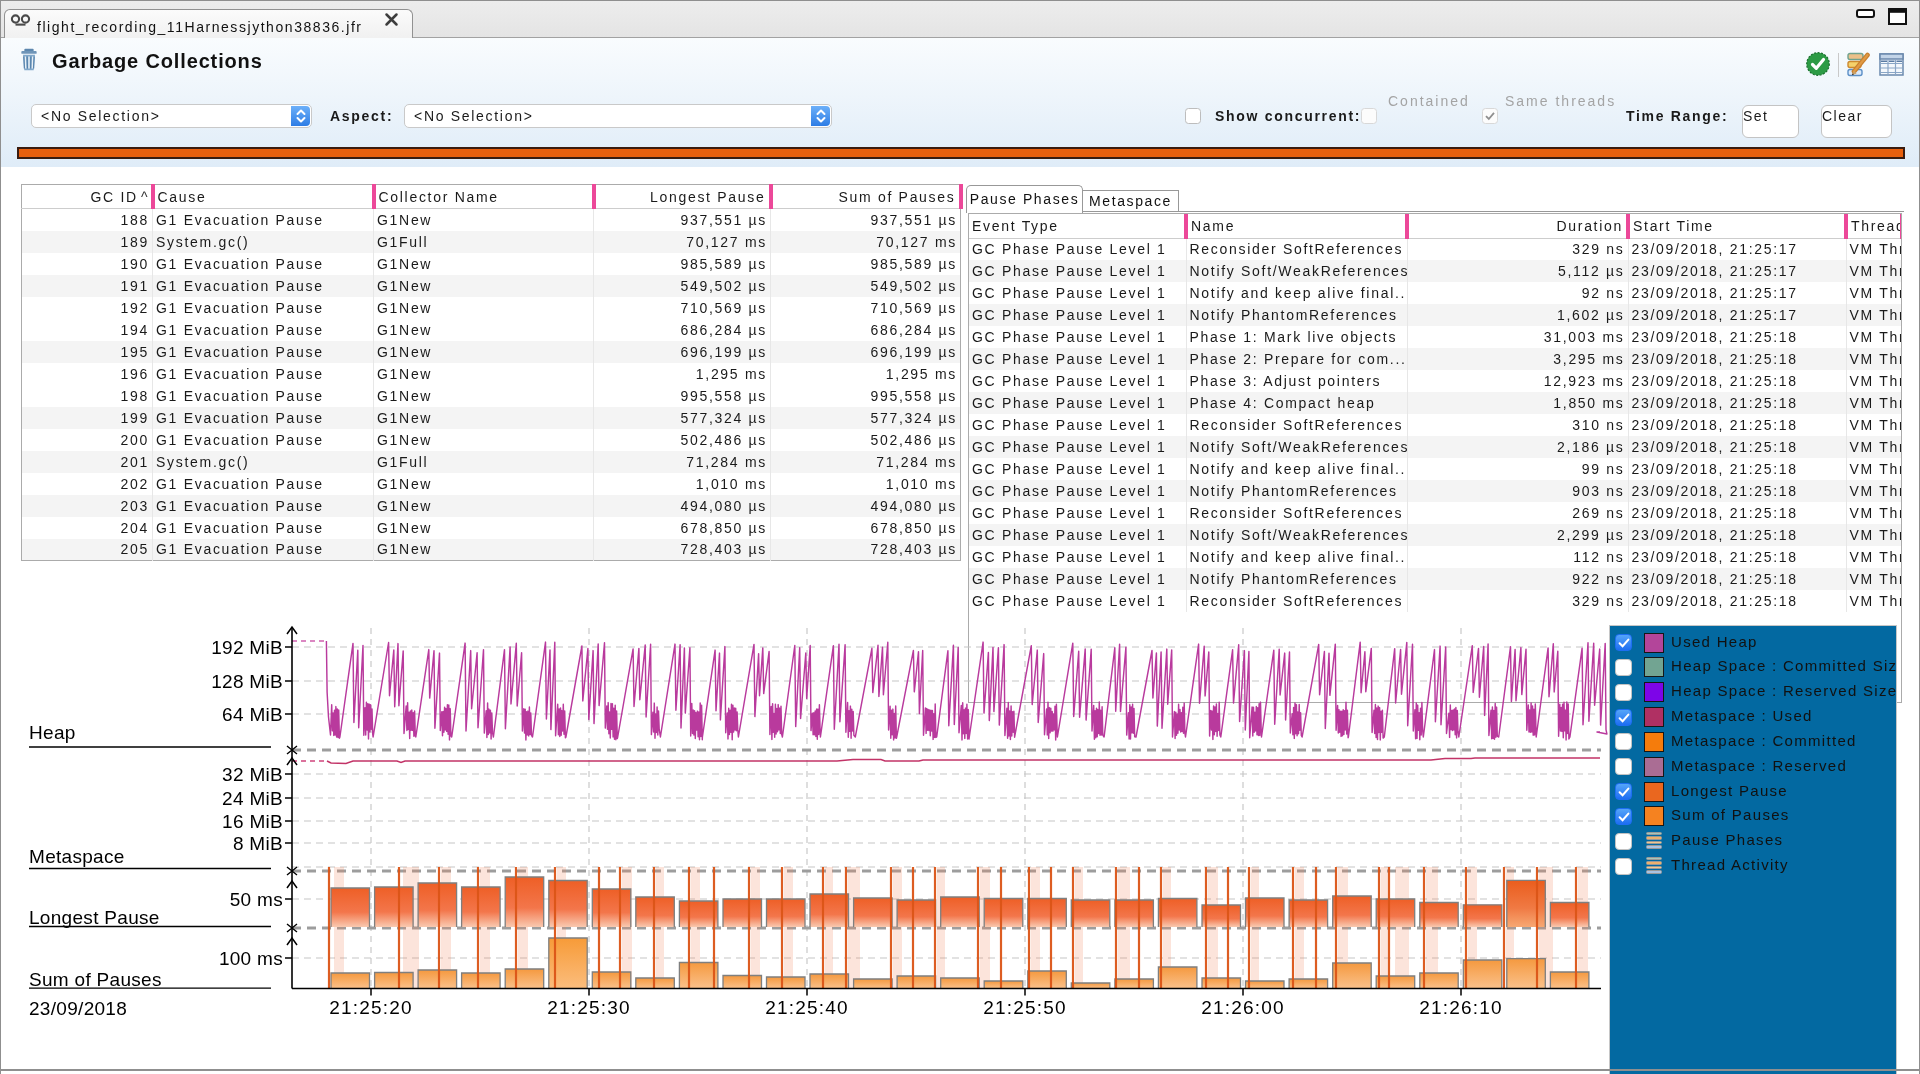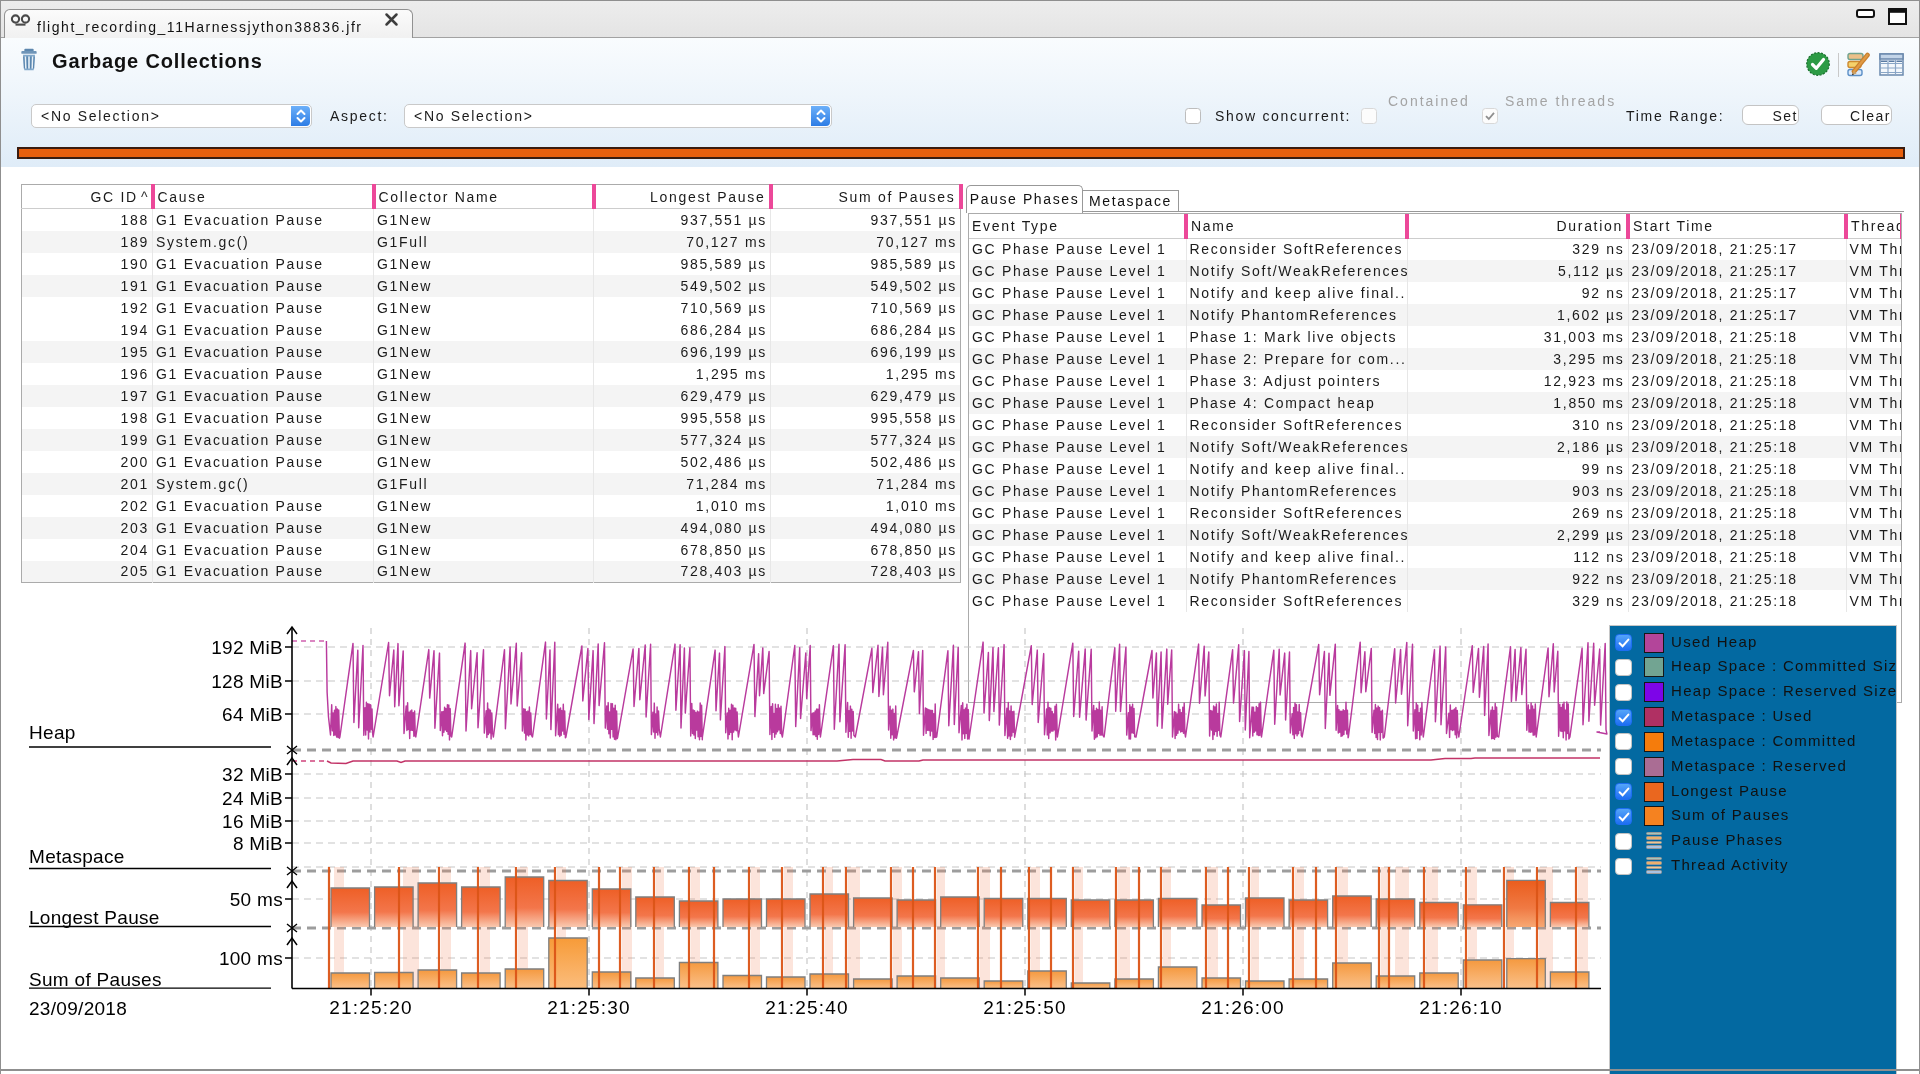--- a/index.html
+++ b/index.html
@@ -12,26 +12,26 @@
 .etab { position:absolute; left:3px; top:0px; width:409px; height:37px; background:linear-gradient(#fbfbfb,#eeeeee);
   border:1px solid #919191; border-bottom:1px solid #bdbdbd; border-radius:6px 6px 0 0;margin-top:8px; }
 .etab span { position:absolute; left:32px; top:9px; font-size:14px; letter-spacing:1.55px; color:#111; }
 .hdr { position:absolute; left:0; top:37px; width:100%; height:129px;
   background:linear-gradient(#f9fcfe 0%, #eef5fb 45%, #dfecf8 100%); }
 .title { position:absolute; left:51px; top:49px; font-size:20px; font-weight:bold; letter-spacing:0.85px; color:#111; }
 .dd { position:absolute; top:103px; height:24px; background:#fff; border:1px solid #c9c9c9; border-radius:5px; }
 .dd > span:first-child { position:absolute; left:9px; top:3px; font-size:14px; letter-spacing:1.7px; color:#1a1a1a; }
 .dd .spin { position:absolute; right:1px; top:1px; bottom:1px; width:19px; border-radius:0 4px 4px 0;
   background:linear-gradient(#6cb0f9,#2e7de5); display:flex; align-items:center; justify-content:center; }
-.lbl { position:absolute; top:107px; font-size:14px; letter-spacing:1.7px; color:#1a1a1a; }
+.lbl { position:absolute; top:107px; font-size:14px; letter-spacing:1.7px; color:#1a1a1a;font-weight:bold; }
 .glbl { position:absolute; top:92px; font-size:14px; letter-spacing:2px; color:#a4a4a4; }
 .cbx { position:absolute; top:107px; width:16px; height:16px; background:#fff; border:1px solid #bdbdbd; border-radius:3.5px; }
 .cbx.dis { background:#fcfcfc; border-color:#d8d8d8; }
-.btn { position:absolute; top:104px; height:20px; background:#fff; border:1px solid #c4c4c4; border-radius:6px;
-  font-size:14px; letter-spacing:1.5px; color:#1a1a1a; text-align:right; line-height:21px; }
+.btn { position:absolute; top:104px; height:33px; background:#fff; border:1px solid #c4c4c4; border-radius:6px;
+  font-size:14px; letter-spacing:1.5px; color:#1a1a1a; text-align:left; line-height:21px; }
 .pbar { position:absolute; left:16px; top:146px; width:1888px; height:12px; background:#e8600e; border:2px solid #391c10; }
 .tbl { position:absolute; border-collapse:collapse; table-layout:fixed; background:#fff; border:1px solid #ababab; font-size:14px; letter-spacing:1.7px; color:#1a1a1a; }
 .tbl td { height:22px; padding:0 3px; white-space:nowrap; overflow:hidden; border-right:1px solid #e7e7e7; }
 .tbl td:last-child { border-right:none; }
 .tbl tr.hd td { height:24px; border-right:4px solid #ec4899; border-bottom:1px solid #cdcdcd; background:#fff; }
 .tbl tr.alt td { background:#f4f4f4; }
 .tbl td.r { text-align:right; }
 .sort { font-size:14px; color:#333; margin-left:3px; letter-spacing:0; }
 .tabs { position:absolute; left:965px; top:184px; width:938px; height:28px; }
 .tabs .tab { position:absolute; font-size:14px; letter-spacing:1.6px; color:#111; text-align:center; }
@@ -204,27 +204,20 @@
           <td>G1New</td>
           <td class="r">696,199 µs</td>
           <td class="r">696,199 µs</td>
         </tr>
 <tr>
           <td class="r">196</td>
           <td>G1 Evacuation Pause</td>
           <td>G1New</td>
           <td class="r">1,295 ms</td>
           <td class="r">1,295 ms</td>
-        </tr>
-<tr class="alt">
-          <td class="r">197</td>
-          <td>G1 Evacuation Pause</td>
-          <td>G1New</td>
-          <td class="r">629,479 µs</td>
-          <td class="r">629,479 µs</td>
         </tr>
 <tr>
           <td class="r">198</td>
           <td>G1 Evacuation Pause</td>
           <td>G1New</td>
           <td class="r">995,558 µs</td>
           <td class="r">995,558 µs</td>
         </tr>
 <tr class="alt">
           <td class="r">199</td>

